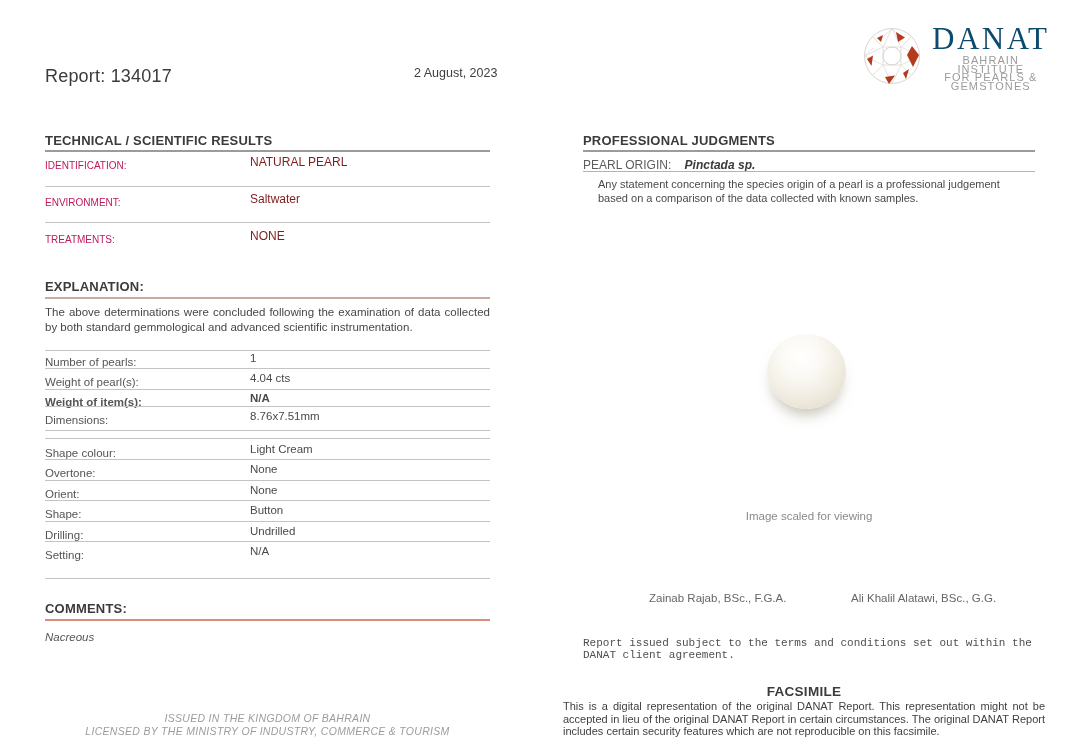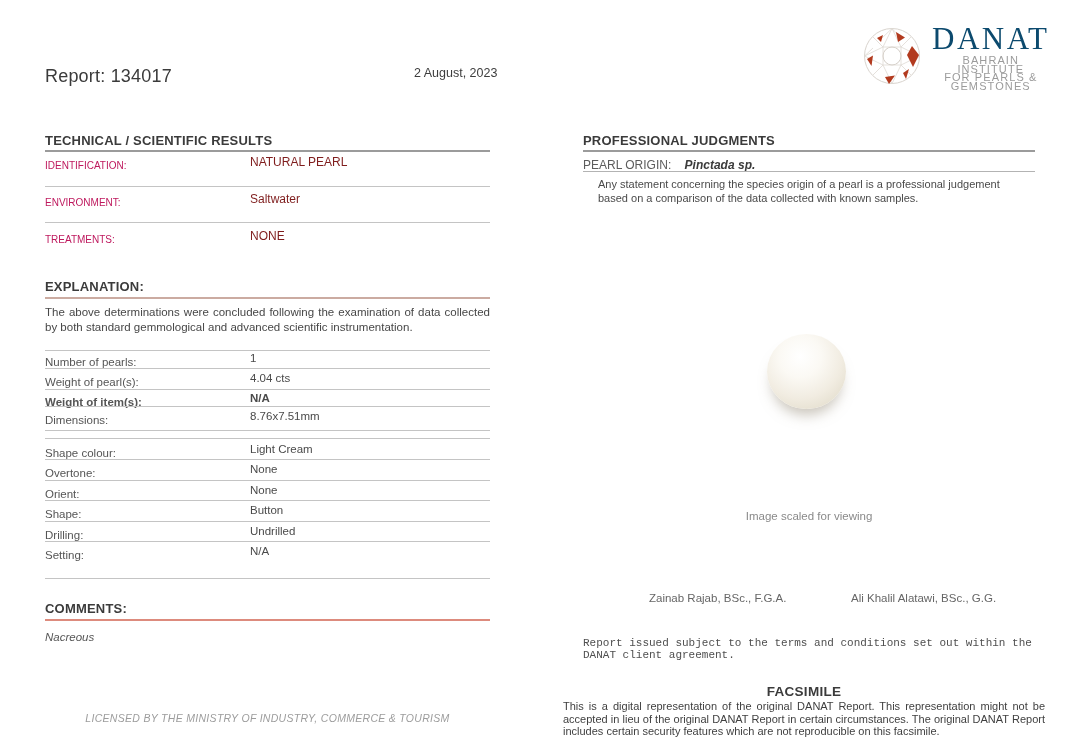--- a/index.html
+++ b/index.html
@@ -194,14 +194,15 @@
 
 <div class="abs sig" style="left:620px; top:592px;margin-left:29px;">Zainab Rajab, BSc., F.G.A.</div>
 <div class="abs sig" style="left:851px; top:592px;">Ali Khalil Alatawi, BSc., G.G.</div>
 
 <div class="abs terms">Report issued subject to the terms and conditions set out within the DANAT client agreement.</div>
 
 <div class="abs facs-title">FACSIMILE</div>
 <div class="abs facs-text">This is a digital representation of the original DANAT Report. This representation might not be accepted in lieu of the original DANAT Report in certain circumstances. The original DANAT Report includes certain security features which are not reproducible on this facsimile.</div>
 
 <div class="abs footer">
+  <div>ISSUED IN THE KINGDOM OF BAHRAIN</div>
   <div>LICENSED BY THE MINISTRY OF INDUSTRY, COMMERCE &amp; TOURISM</div>
 </div>
 
 </body></html>

